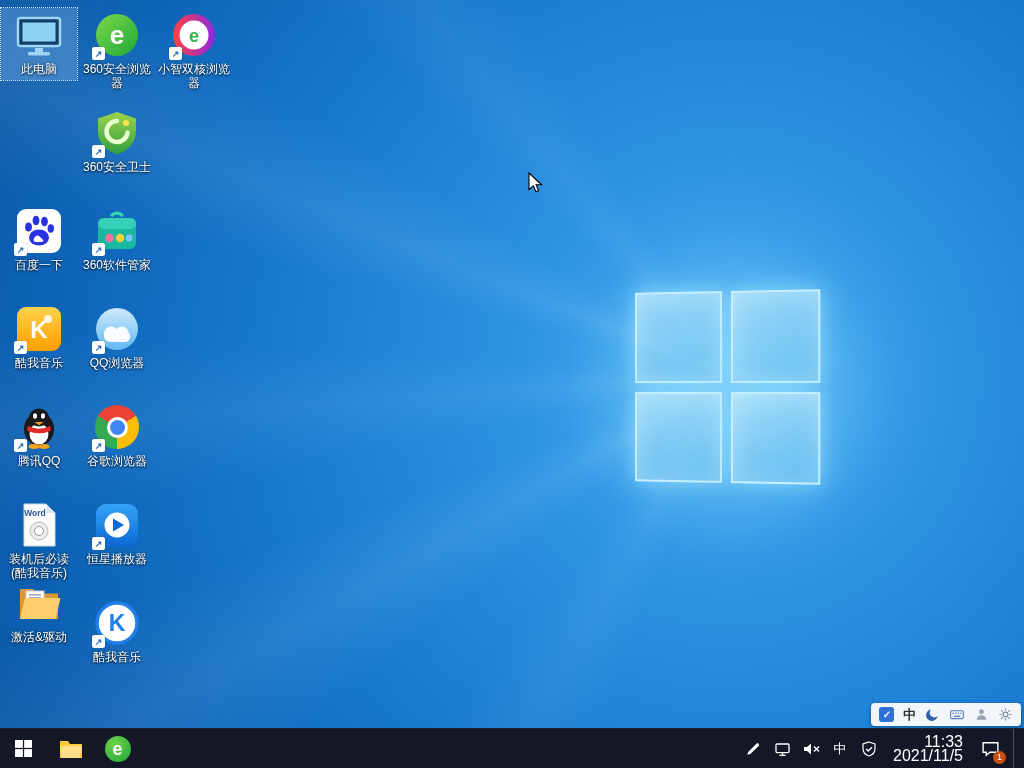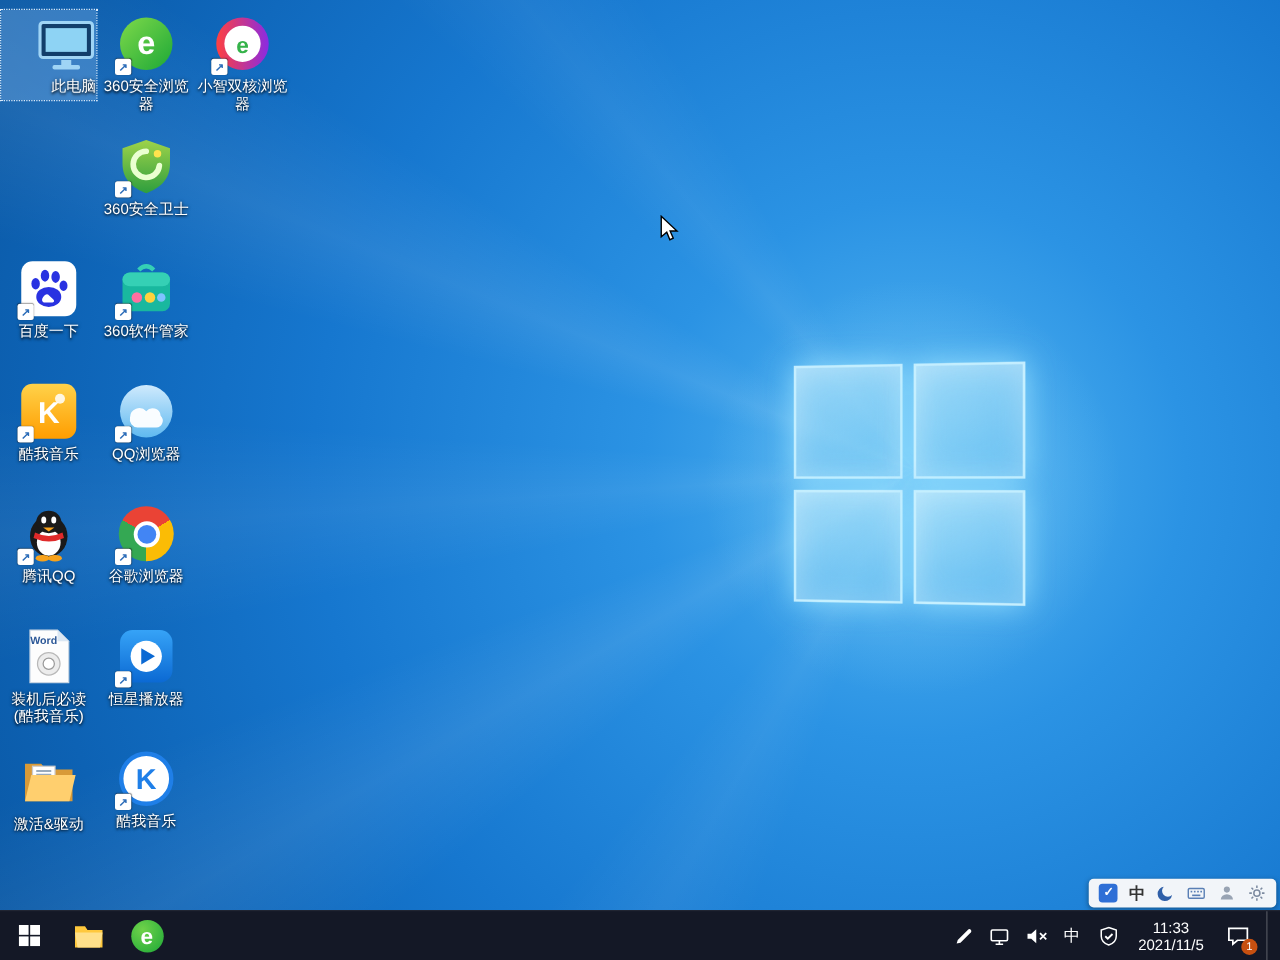--- a/index.html
+++ b/index.html
@@ -35,21 +35,21 @@
     background:linear-gradient(160deg, rgba(175,227,250,.78), rgba(108,196,242,.55));
     border:2px solid rgba(200,240,255,.95);
     box-shadow:0 0 22px rgba(150,225,255,.85), inset 0 0 26px rgba(255,255,255,.30);
   }
 
   
   .icon {
     position:absolute; width:76px; display:flex; flex-direction:column;
     align-items:center; padding:3px 0 4px; cursor:default;
   }
-  .icon.selected { background:rgba(115,170,225,.40); outline:1px dotted #d9e9fa;align-items:flex-end; }
+  .icon.selected { background:rgba(115,170,225,.40); outline:1px dotted #d9e9fa; }
   .glyph { width:48px; height:48px; position:relative; }
   .glyph svg { width:48px; height:48px; display:block; }
   .label {
     margin-top:3px; font-size:12px; line-height:14px; color:#fff; text-align:center;
     max-width:74px; word-break:break-all;
     text-shadow:0 1px 2px rgba(0,0,0,.75), 0 0 3px rgba(0,0,0,.55);
   }
   .shortcut {
     position:absolute; left:-1px; bottom:-1px; width:13px; height:13px;
     background:#fff; border-radius:2px; box-shadow:0 0 1px rgba(0,0,0,.5);
@@ -84,21 +84,21 @@
     display:flex; align-items:center; color:#fff;
   }
   .task-btn { width:47px; height:40px; display:flex; align-items:center; justify-content:center; }
   .e-circle { border-radius:50%; background:radial-gradient(circle at 35% 30%,#6fd24a,#1da837);
     color:#fff; font-weight:bold; text-align:center; }
   .e-task { width:26px; height:26px; font-size:18px; line-height:26px; }
 
   .tray { margin-left:auto; display:flex; align-items:center; gap:11px; padding-right:6px; }
   .tray-icon { width:18px; height:17px; display:flex; align-items:center; justify-content:center; }
   .tray-ime { font-size:13px; }
-  .clock { text-align:center; font-size:12px; line-height:14px; margin:0 4px; white-space:nowrap; }
+  .clock { text-align:right; font-size:16px; line-height:14px; margin:0 4px; white-space:nowrap; }
   .notif { position:relative; width:24px; height:24px; display:flex; align-items:center; justify-content:center; }
   .badge {
     position:absolute; right:-4px; bottom:-3px; min-width:13px; height:13px; border-radius:7px;
     background:#c75010; color:#fff; font-size:9px; line-height:13px; text-align:center; padding:0 2px;
   }
   .show-desktop { width:5px; height:40px; border-left:1px solid rgba(255,255,255,.25); }
 </style>
 </head>
 <body>
 
@@ -205,21 +205,21 @@
           <path d="M9 3 h22 l9 9 v33 H9 Z" fill="#fdfdfd" stroke="#c9d6e4"></path>
           <path d="M31 3 l9 9 h-9 Z" fill="#dbe7f3"></path>
           <text x="20" y="14.5" font-size="8.5" font-weight="bold" text-anchor="middle" fill="#2b5797" font-family="sans-serif">Word</text>
           <circle cx="24" cy="30" r="9" fill="#ececec" stroke="#b9b9b9"></circle>
           <circle cx="24" cy="30" r="4.5" fill="#fff" stroke="#9a9a9a"></circle>
         </svg>
     </div>
     <div class="label">装机后必读(酷我音乐)</div>
   </div>
 
-  <div class="icon" style="left:1px;top:598px">
+  <div class="icon" style="left:1px;top:576px">
     <div class="glyph">
       <svg viewBox="0 0 48 48">
           <path d="M5 10 h13 l3.5 4.5 H43 V40 H5 Z" fill="#d89a38"></path>
           <rect x="11" y="12" width="18" height="15" fill="#fff" stroke="#ccc"></rect>
           <rect x="14" y="15" width="12" height="1.6" fill="#9ab"></rect>
           <rect x="14" y="18" width="12" height="1.6" fill="#9ab"></rect>
           <path d="M5 40 L10 19 H45.5 L40.5 40 Z" fill="#ffcf6e"></path>
         </svg>
     </div>
     <div class="label">激活&amp;驱动</div>

